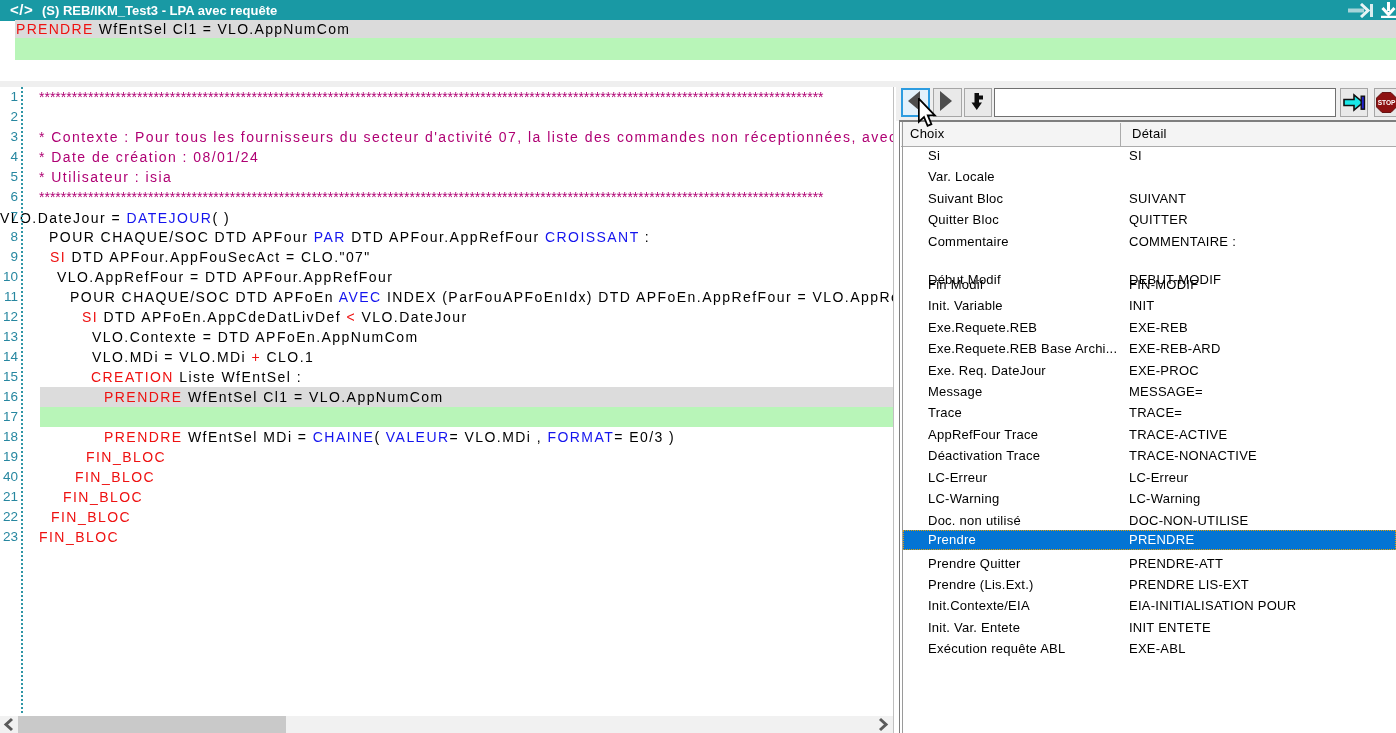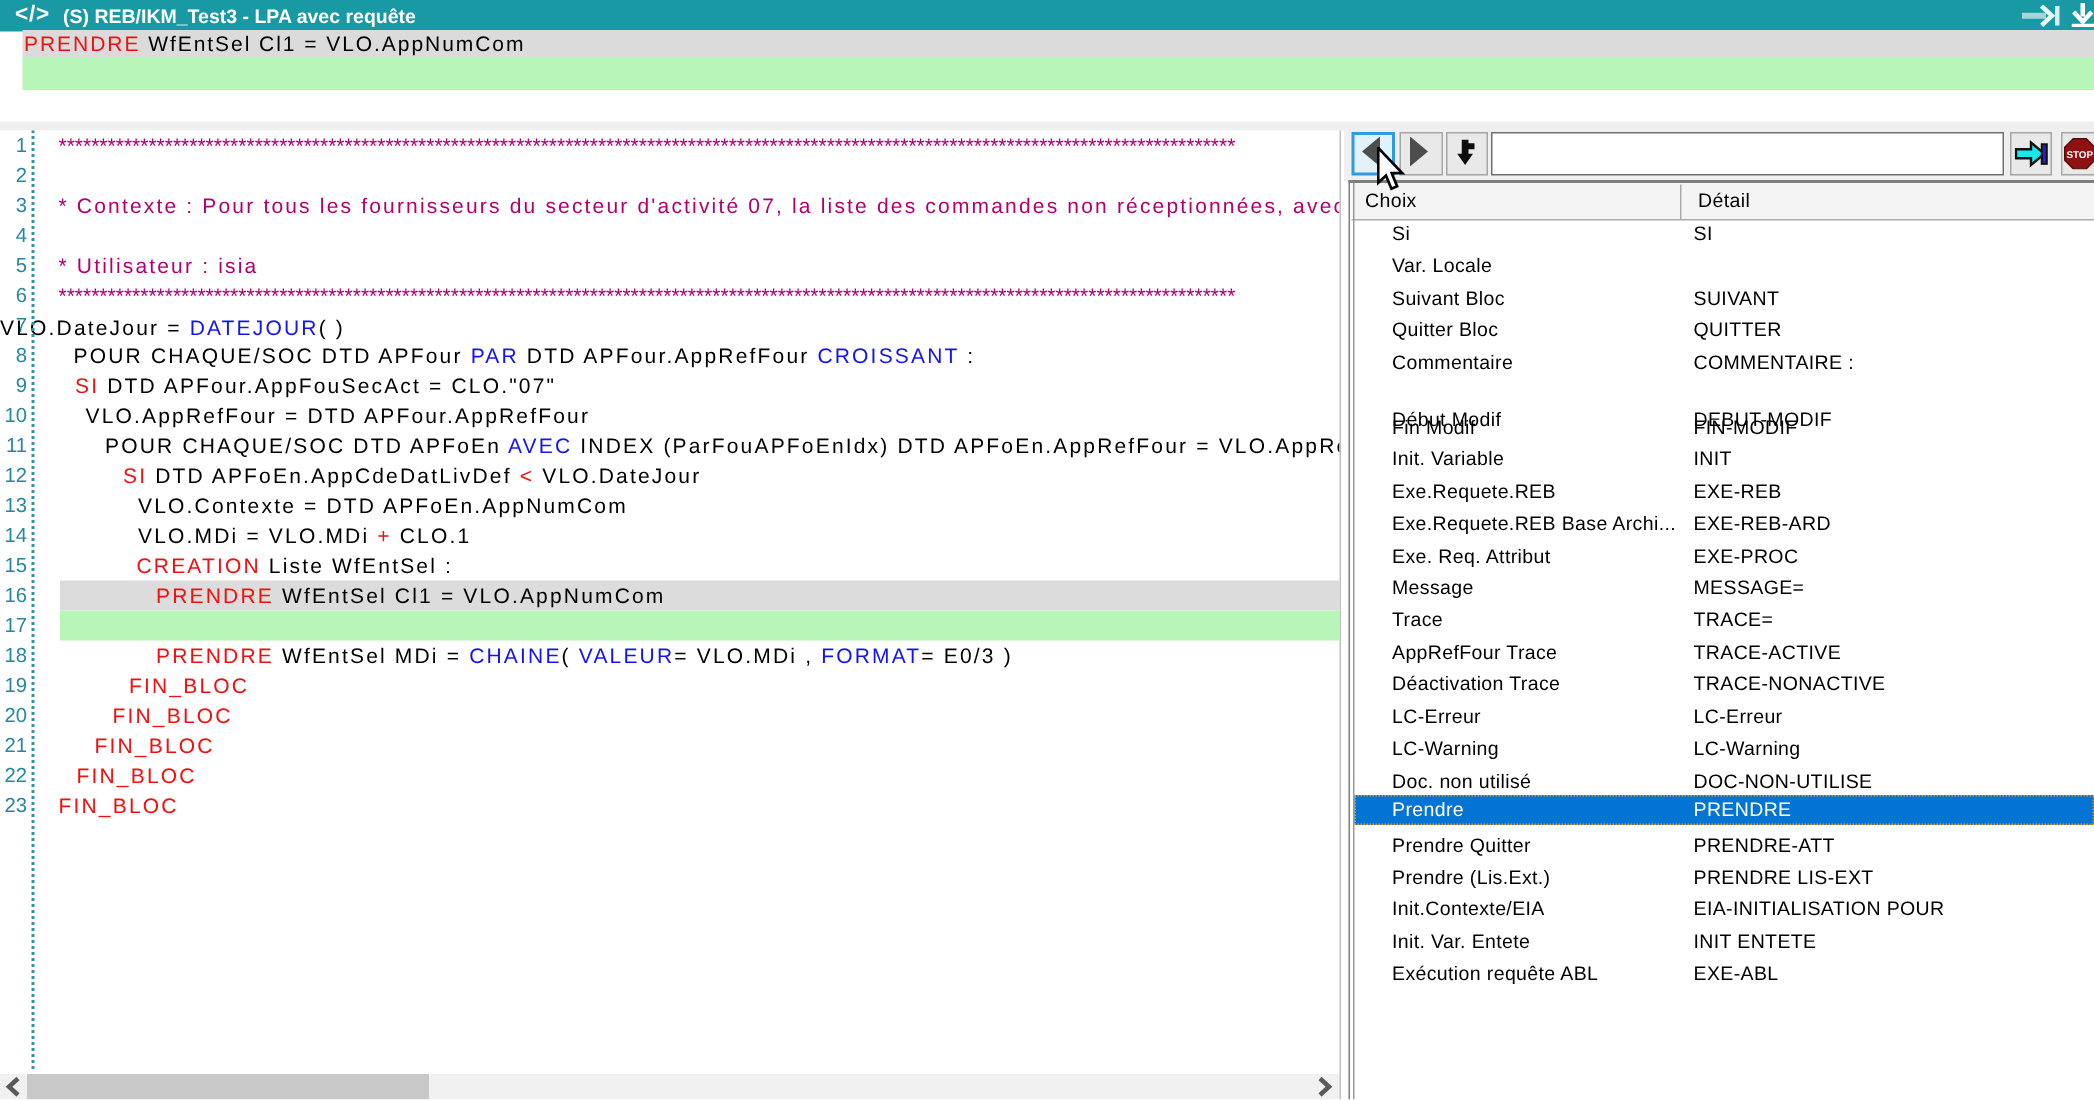--- a/index.html
+++ b/index.html
@@ -66,20 +66,21 @@
 
 <div class="abs" id="codepane">
     <div style="position:absolute;left:40px;top:300px;width:853px;height:20px;background:#DCDCDC"></div>
     <div style="position:absolute;left:40px;top:320px;width:853px;height:20px;background:#B8F5B8"></div>
     <div class="gutter" style="top:0px">1</div>
     <div class="cl" style="top:0px;padding-left:39px"><span class="mag ast">************************************************************************************************************************************************</span></div>
     <div class="gutter" style="top:20px">2</div>
     <div class="gutter" style="top:40px">3</div>
     <div class="cl" style="top:40px;padding-left:39px"><span class="mag">* Contexte : Pour tous les fournisseurs du secteur d'activité 07, la liste des commandes non réceptionnées, avec le co</span></div>
     <div class="gutter" style="top:60px">4</div>
+    <div class="cl" style="top:60px;padding-left:39px"><span class="mag">* Date de création : 08/01/24</span></div>
     <div class="gutter" style="top:80px">5</div>
     <div class="cl" style="top:80px;padding-left:39px"><span class="mag">* Utilisateur : isia</span></div>
     <div class="gutter" style="top:100px">6</div>
     <div class="cl" style="top:100px;padding-left:39px"><span class="mag ast">************************************************************************************************************************************************</span></div>
     <div class="gutter" style="top:120px">7</div>
     <div class="cl" style="top:121px;">VLO.DateJour = <span class="blu">DATEJOUR</span>( )</div>
     <div class="gutter" style="top:140px">8</div>
     <div class="cl" style="top:140px;padding-left:49px">POUR CHAQUE/SOC DTD APFour <span class="blu">PAR</span> DTD APFour.AppRefFour <span class="blu">CROISSANT</span> :</div>
     <div class="gutter" style="top:160px">9</div>
     <div class="cl" style="top:160px;padding-left:50px"><span class="red">SI</span> DTD APFour.AppFouSecAct = CLO."07"</div>
@@ -96,21 +97,21 @@
     <div class="gutter" style="top:280px">15</div>
     <div class="cl" style="top:280px;padding-left:91px"><span class="red">CREATION</span> Liste WfEntSel :</div>
     <div class="gutter" style="top:300px">16</div>
     <div class="cl" style="top:300px;padding-left:104px"><span class="red">PRENDRE</span> WfEntSel Cl1 = VLO.AppNumCom</div>
     <div class="gutter" style="top:320px">17</div>
     <div class="cl" style="top:320px;padding-left:39px"></div>
     <div class="gutter" style="top:340px">18</div>
     <div class="cl" style="top:340px;padding-left:104px"><span class="red">PRENDRE</span> WfEntSel MDi = <span class="blu">CHAINE</span>( <span class="blu">VALEUR</span>= VLO.MDi , <span class="blu">FORMAT</span>= E0/3 )</div>
     <div class="gutter" style="top:360px">19</div>
     <div class="cl" style="top:360px;padding-left:86px"><span class="red">FIN_BLOC</span></div>
-    <div class="gutter" style="top:380px">20</div>
+    <div class="gutter" style="top:380px">40</div>
     <div class="cl" style="top:380px;padding-left:75px"><span class="red">FIN_BLOC</span></div>
     <div class="gutter" style="top:400px">21</div>
     <div class="cl" style="top:400px;padding-left:63px"><span class="red">FIN_BLOC</span></div>
     <div class="gutter" style="top:420px">22</div>
     <div class="cl" style="top:420px;padding-left:51px"><span class="red">FIN_BLOC</span></div>
     <div class="gutter" style="top:440px">23</div>
     <div class="cl" style="top:440px;padding-left:39px"><span class="red">FIN_BLOC</span></div>
   </div>
 <div class="abs" id="gutterline"></div>
 <div class="abs" id="hscroll"></div>
@@ -190,21 +191,21 @@
     </div>
     <div class="lvrow" style="top:316.6px">
       <span class="c1">Exe.Requete.REB</span>
       <span class="c2">EXE-REB</span>
     </div>
     <div class="lvrow" style="top:338.04999999999995px">
       <span class="c1">Exe.Requete.REB Base Archi...</span>
       <span class="c2">EXE-REB-ARD</span>
     </div>
     <div class="lvrow" style="top:359.5px">
-      <span class="c1">Exe. Req. Attribut</span>
+      <span class="c1">Exe. Req. DateJour</span>
       <span class="c2">EXE-PROC</span>
     </div>
     <div class="lvrow" style="top:380.95px">
       <span class="c1">Message</span>
       <span class="c2">MESSAGE=</span>
     </div>
     <div class="lvrow" style="top:402.4px">
       <span class="c1">Trace</span>
       <span class="c2">TRACE=</span>
     </div>

